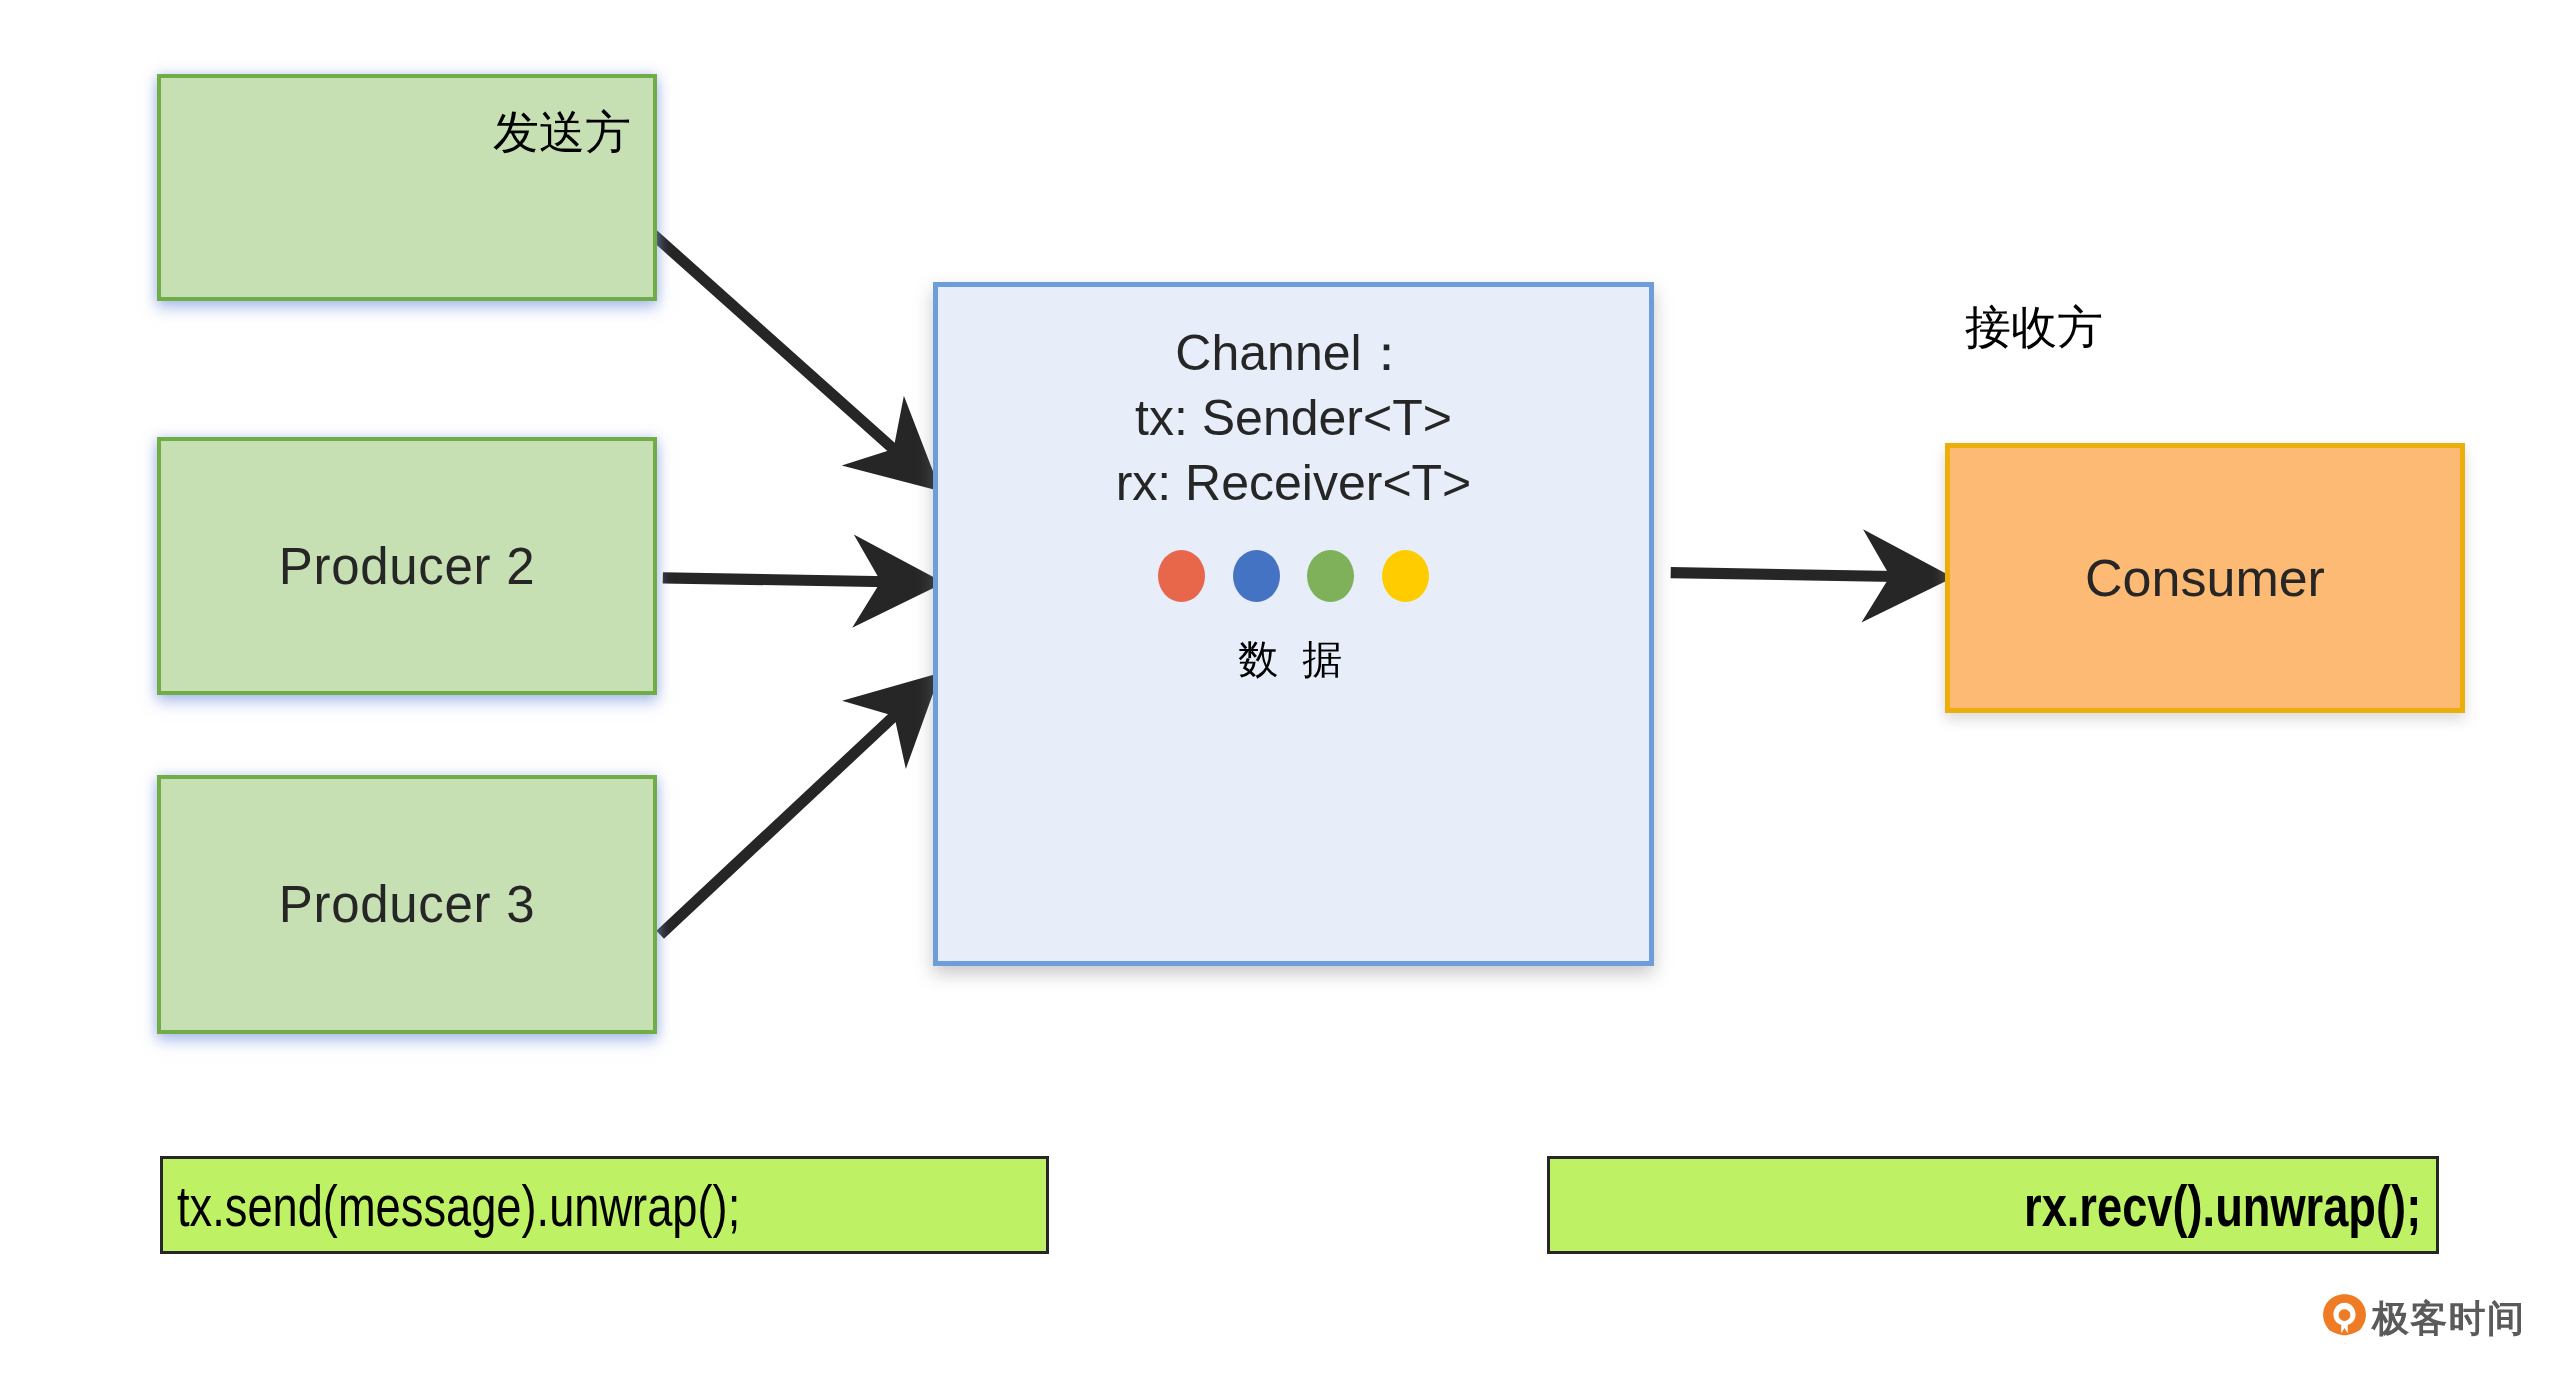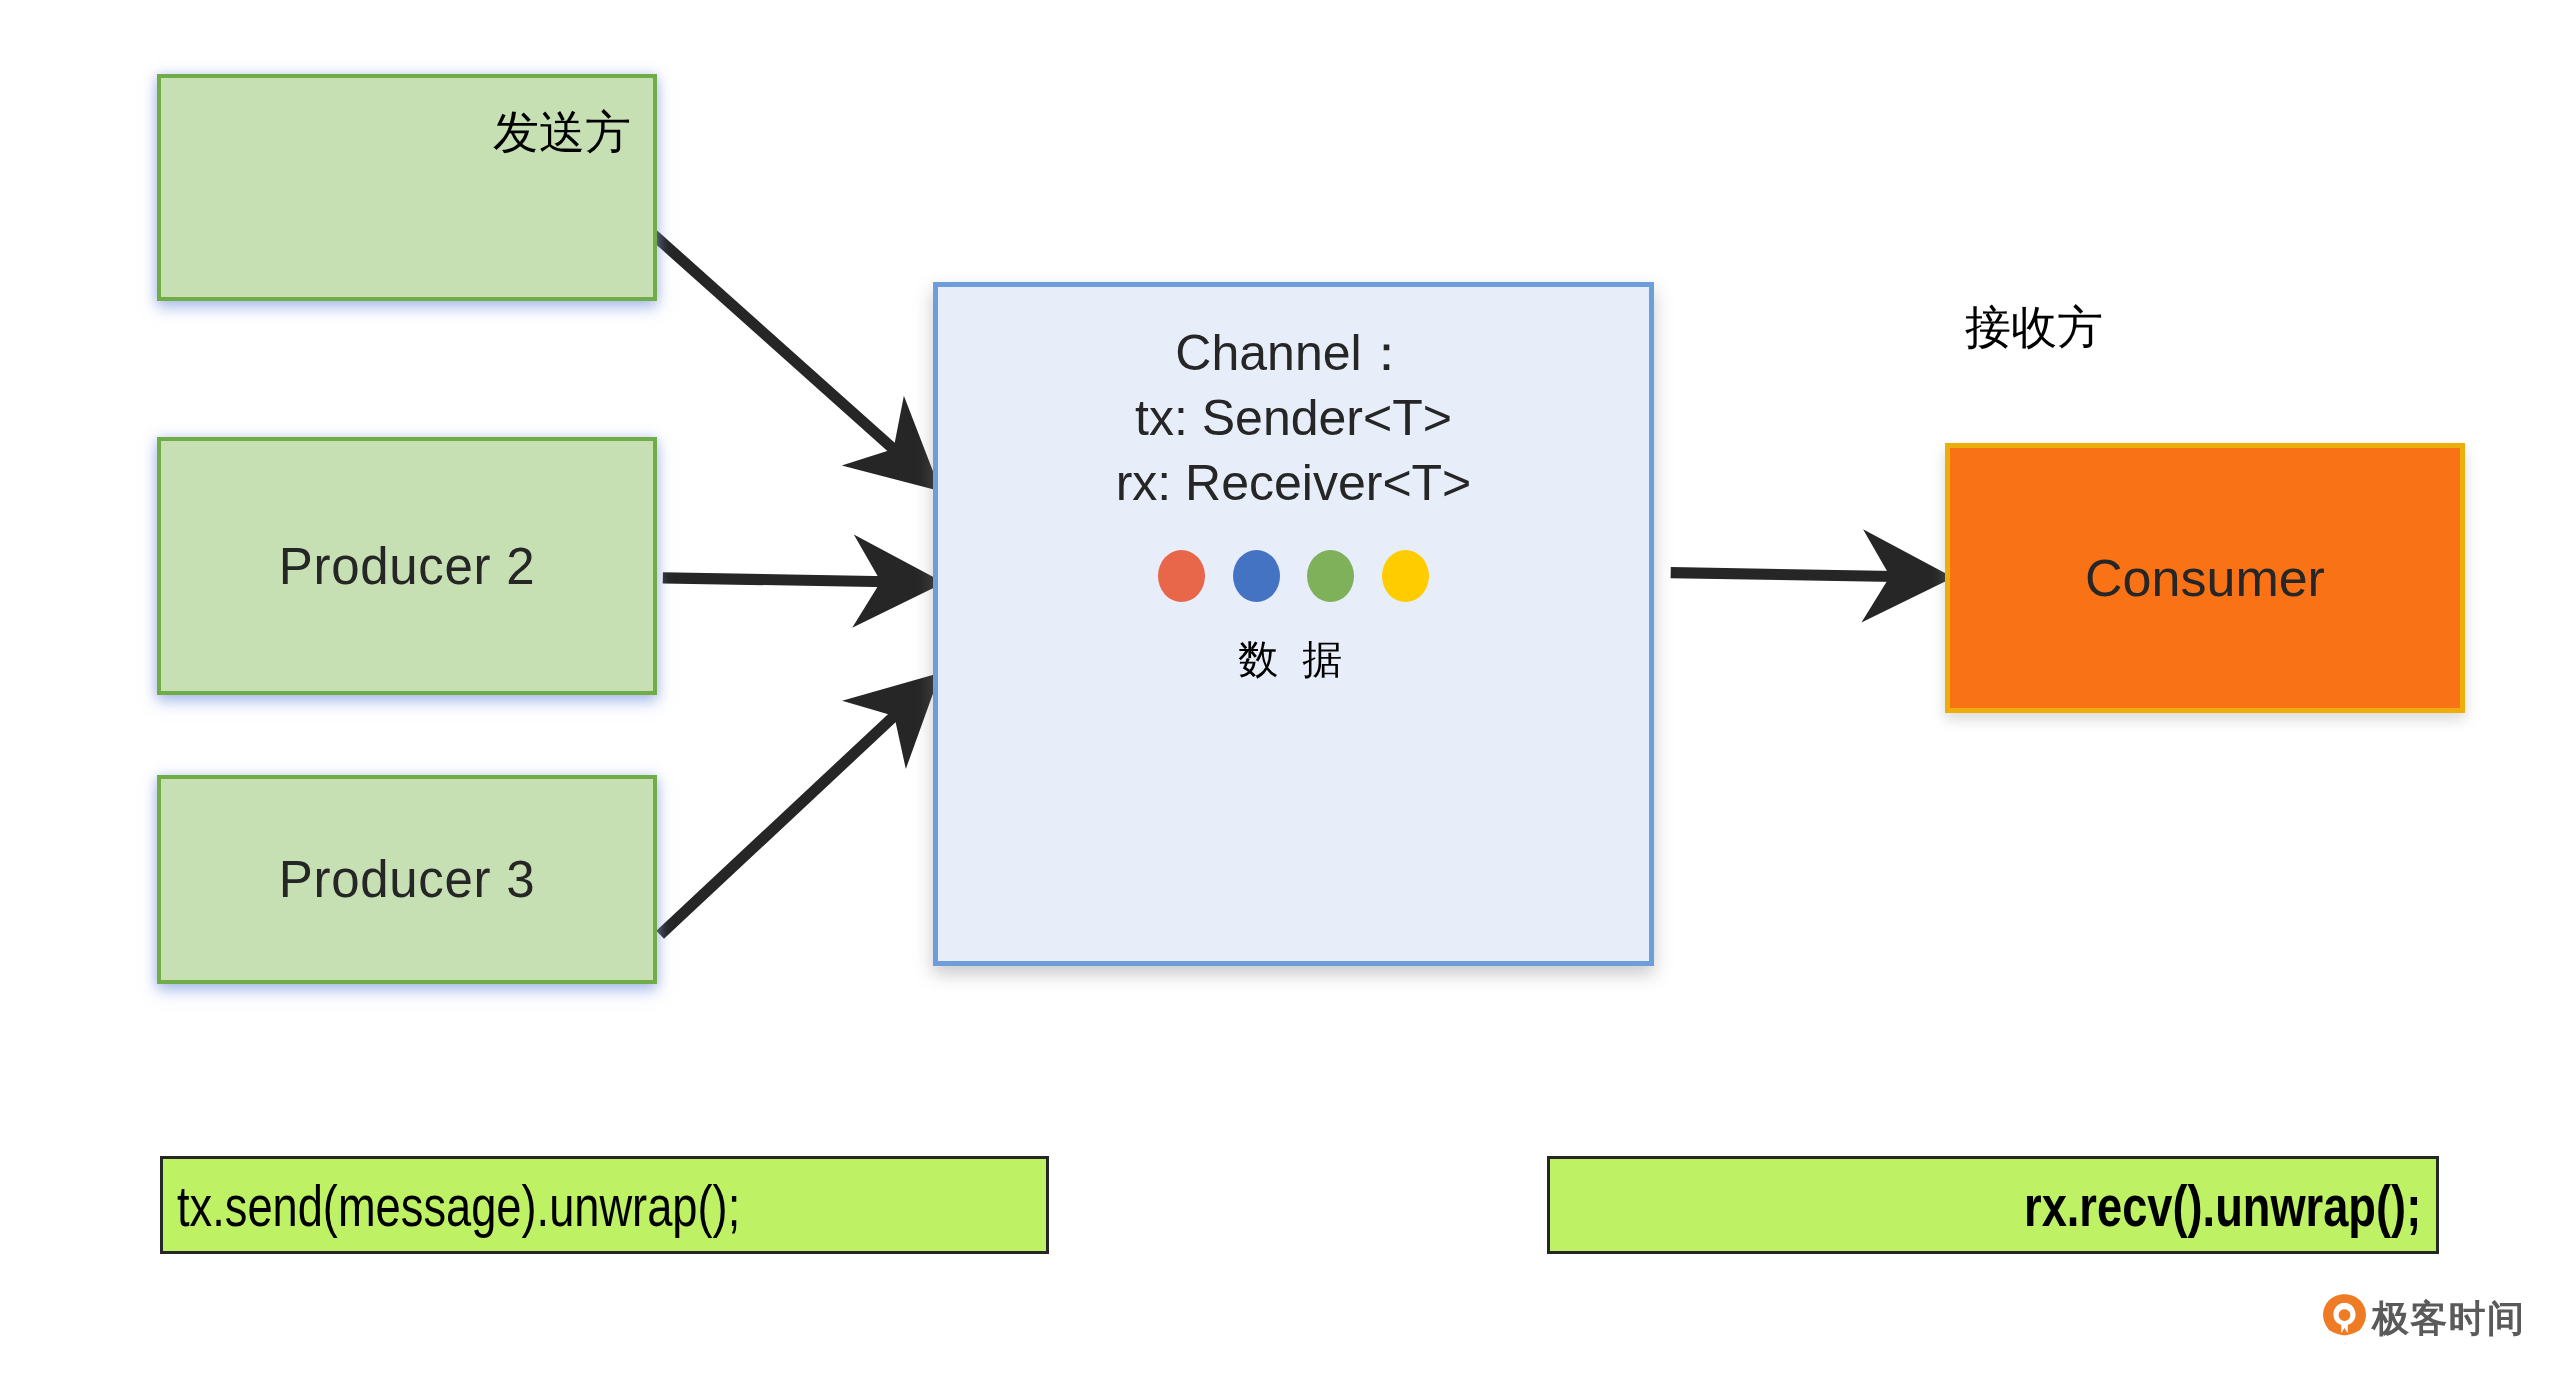--- a/index.html
+++ b/index.html
@@ -73,21 +73,21 @@
   }
   .data-caption {
     margin-top: 30px;
     font-size: 40px;
     color: #000000;
     letter-spacing: 6.5px;
     white-space: nowrap;
   }
   
   .consumer {
-    background: #f97316;
+    background: #fdba74;
     border: 5.2px solid #ecae0b;
     box-shadow: 0 6.5px 13px rgba(160,160,160,0.40);
     display: flex;
     align-items: center;
     justify-content: center;
   }
   .consumer .p-label {
     font-size: 52px;
     color: #262626;
     white-space: nowrap;
@@ -157,21 +157,21 @@
   </svg>
 
   <div class="box producer" style="left:157px; top:74px; width:500px; height:227px;">
     <span class="sender-tag">发送方</span>
   </div>
 
   <div class="box producer" style="left:157px; top:437px; width:500px; height:258px;">
     <span class="p-label">Producer 2</span>
   </div>
 
-  <div class="box producer" style="left:157px; top:775px; width:500px; height:209px;">
+  <div class="box producer" style="left:157px; top:775px; width:500px; height:259px;">
     <span class="p-label">Producer 3</span>
   </div>
 
   <div class="box channel" style="left:933px; top:282px; width:721px; height:684px;">
     <div class="c-line">Channel：</div>
     <div class="c-line">tx: Sender&lt;T&gt;</div>
     <div class="c-line">rx: Receiver&lt;T&gt;</div>
 
     <div class="dots-row">
       <div class="dot" style="background:#e8664a;"></div>

